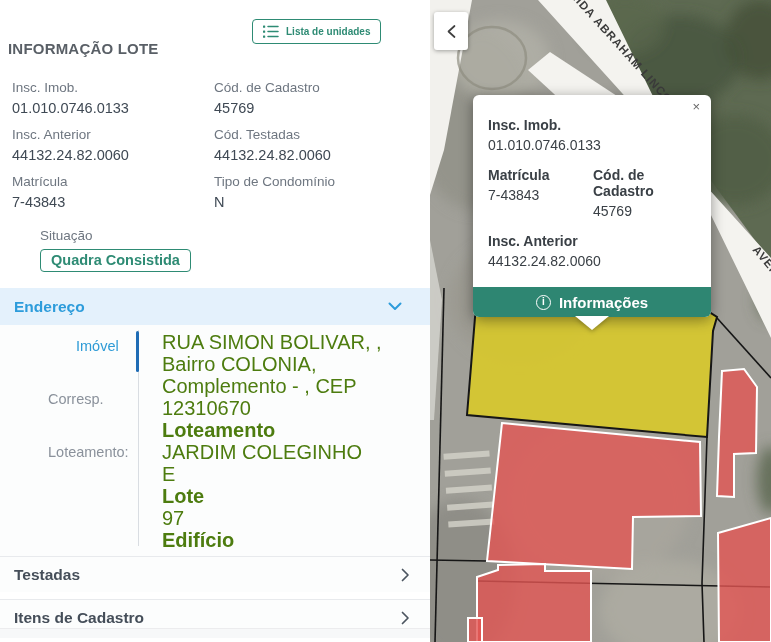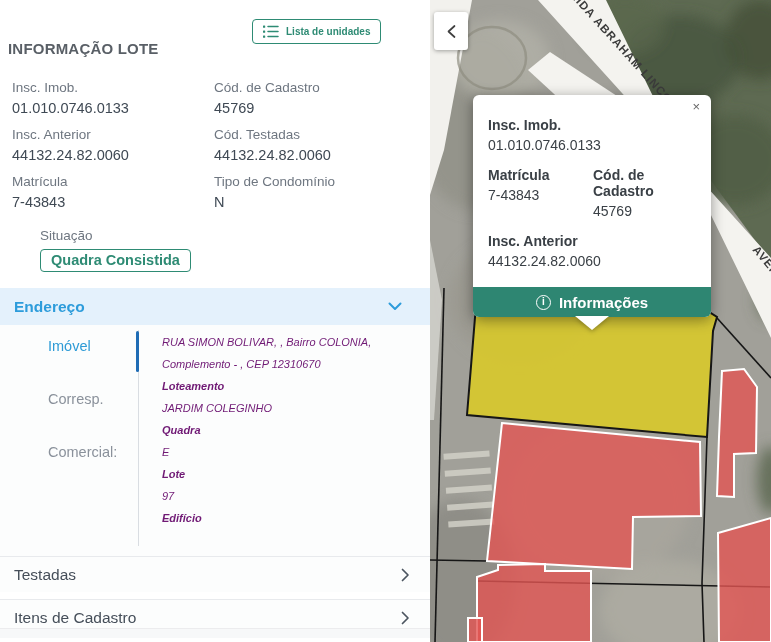--- a/index.html
+++ b/index.html
@@ -35,35 +35,35 @@
   }
   .acc-header {
     position:absolute; top:288px; left:0; width:430px; height:37px;
     background:#e4f1fc; display:flex; align-items:center; justify-content:space-between;
     padding:0 28px 0 14px; cursor:pointer;
   }
   .acc-header .acc-label { color:#2d9cdb; font-size:15.5px; font-weight:700; }
   .acc-body { position:absolute; top:325px; left:0; width:430px; height:231px; background:#fcfdfd; }
   .tab-col { position:absolute; left:0; top:325px; width:138px; }
   .tab { padding-left:48px; font-size:14.5px; color:#8a919b; cursor:pointer; }
-  .tab.first { margin-top:13px; }
+  .tab.first { margin-top:13px;margin-left:28px; }
   .tab + .tab { margin-top:37px; }
   .tab.active { color:#2e9bd6; }
   .v-divider { position:absolute; left:138px; top:330px; width:1px; height:216px; background:#d9dde2; }
   .tab-indicator { position:absolute; left:136px; top:331px; width:3px; height:41px; background:#1f6cb5; border-radius:2px; }
   .addr-content {
     position:absolute; left:162px; top:331px; width:258px;
-    font-size:11px; line-height:22px; color:#701a75;font-style:italic;
+    font-size:20px; line-height:22px; color:#4d7c0f;
   }
   .addr-content .dlabel { font-weight:700; }
   .sect {
     position:absolute; left:0; width:430px; height:36px;
     border-top:1px solid #e8eaed; background:#fcfdfd;
     display:flex; align-items:center; justify-content:space-between;
-    padding:0 20px 0 14px; font-size:15.5px; font-weight:400; color:#454e59;
+    padding:0 20px 0 14px; font-size:15.5px; font-weight:700; color:#454e59;
     cursor:pointer;
   }
   .sect-1 { top:556px; }
   .sect-2 { top:599px; }
   .panel-footer { position:absolute; top:628px; left:0; width:430px; height:10px;
     background:#f7f8f9; border-top:1px solid #ececee; }
   
   .map { position:absolute; left:430px; top:0; width:341px; height:642px; overflow:hidden; background:#a1a099; cursor:grab; }
   .map svg { display:block; }
   .collapse-btn {
@@ -169,30 +169,29 @@
     <span class="acc-label">Endereço</span>
     <svg width="14" height="9" viewBox="0 0 14 9">
       <polyline points="1.5,1.5 7,7 12.5,1.5" fill="none" stroke="#2d9cdb" stroke-width="2" stroke-linecap="round" stroke-linejoin="round"></polyline>
     </svg>
   </div>
 
   <div class="acc-body"></div>
   <div class="tab-col">
     <div class="tab first active">Imóvel</div>
     <div class="tab">Corresp.</div>
-    <div class="tab">Comercial:</div>
+    <div class="tab">Loteamento:</div>
   </div>
   <div class="v-divider"></div>
   <div class="tab-indicator"></div>
 
   <div class="addr-content">
     <div>RUA SIMON BOLIVAR, , Bairro COLONIA, Complemento - , CEP 12310670</div>
     <div class="dlabel">Loteamento</div>
     <div class="dvalue">JARDIM COLEGINHO</div>
-    <div class="dlabel">Quadra</div>
     <div class="dvalue">E</div>
     <div class="dlabel">Lote</div>
     <div class="dvalue">97</div>
     <div class="dlabel">Edifício</div>
     <div class="dvalue"></div>
   </div>
 
   <div class="sect sect-1">
     <span>Testadas</span>
     <svg width="9" height="14" viewBox="0 0 9 14">

